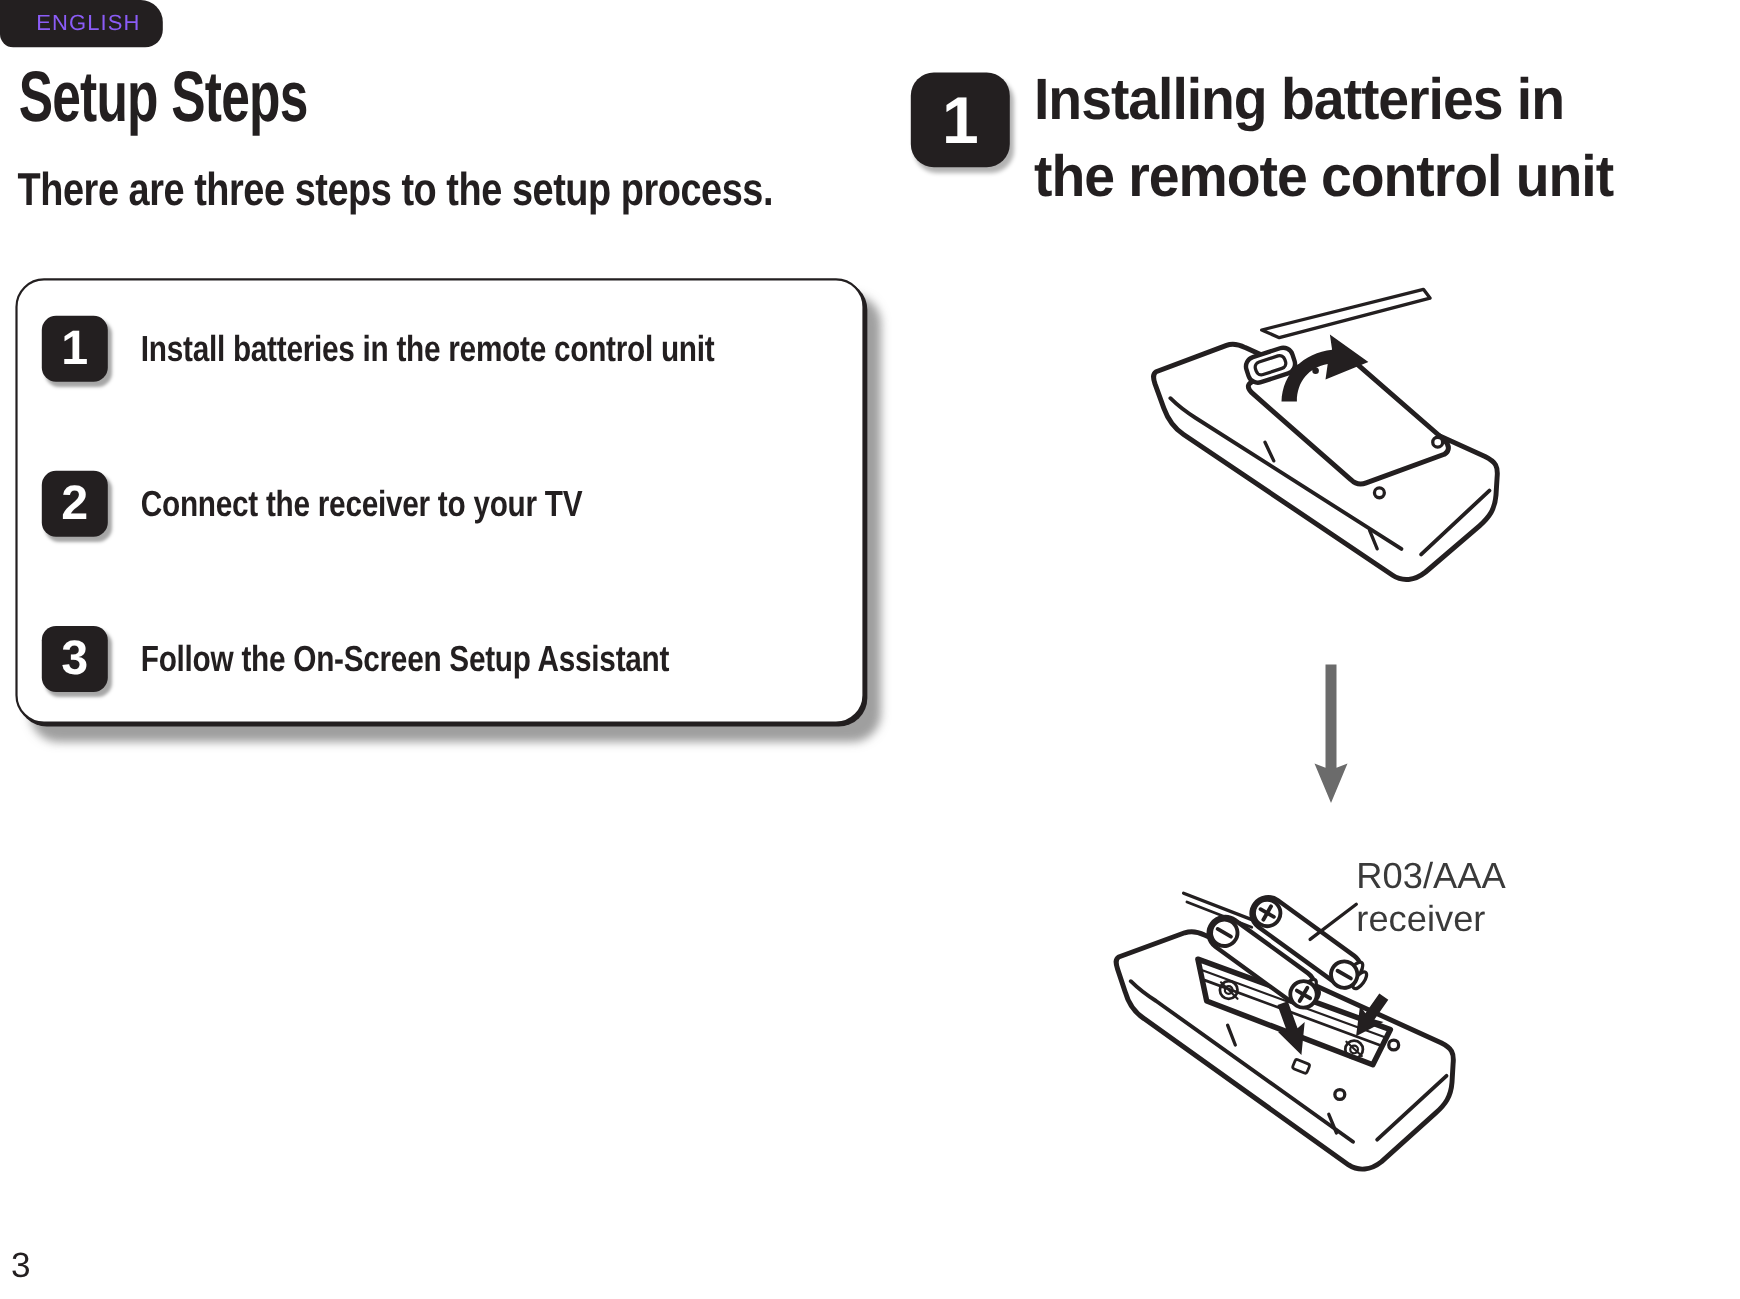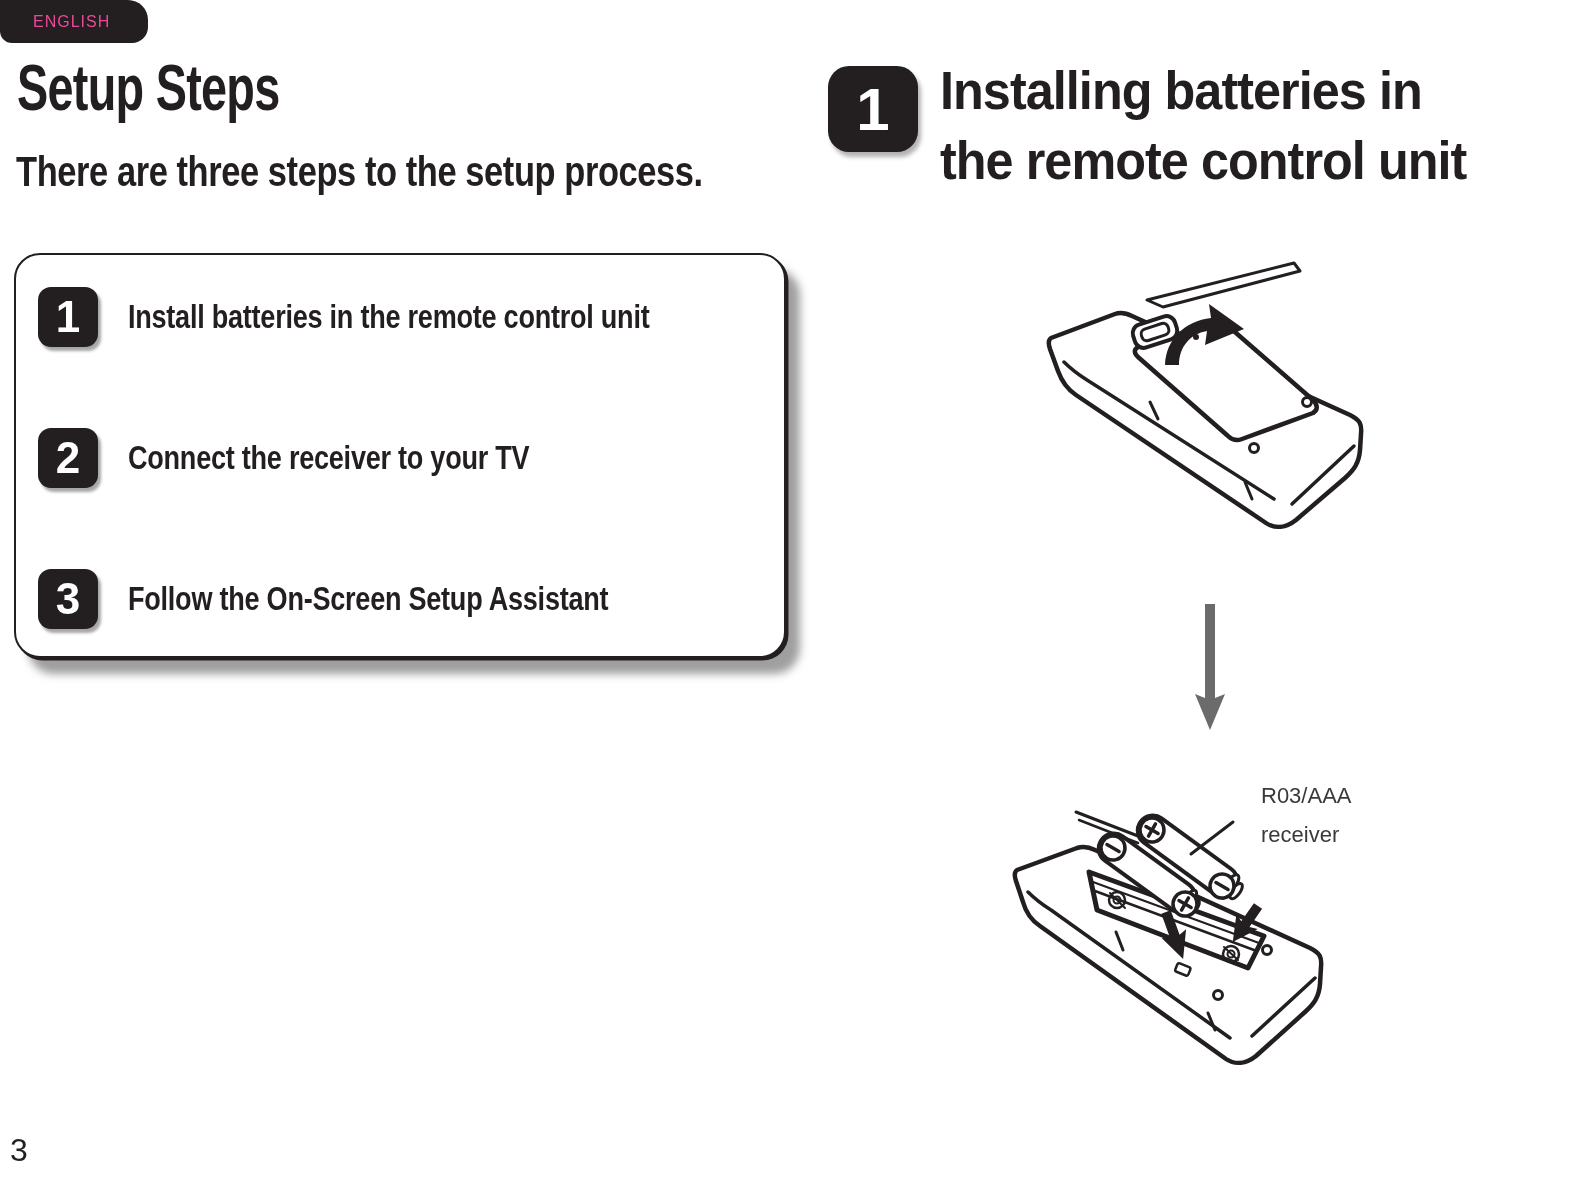--- a/index.html
+++ b/index.html
@@ -13,22 +13,22 @@
     color: #231f20;
   }
 
   
   .english-tab {
     position: absolute;
     left: 0; top: 0;
     width: 148px; height: 43px;
     background: #231f20;
     border-radius: 0 20px 16px 12px;
-    color: #ec4899;
-    font-size: 16px;
+    color: #8b5cf6;
+    font-size: 20px;
     letter-spacing: 1px;
     line-height: 43px;
     padding-left: 33px;
     box-sizing: border-box;
   }
 
   
   .page-title {
     position: absolute;
     left: 17px; top: 50px;
@@ -118,26 +118,25 @@
   }
 
   
   .illus-top    { position: absolute; left: 1020px; top: 252px; }
   .down-arrow   { position: absolute; left: 1188px; top: 600px; }
   .illus-bottom { position: absolute; left: 980px;  top: 760px; }
 
   .battery-label {
     position: absolute;
     left: 1233px; top: 776px;
-    font-size: 22px;
+    font-size: 33px;
     font-weight: 400;
     color: #3a3a3a;
     line-height: 39px;
     white-space: nowrap;
-    margin-left: 28px;
   }
 
   .page-number {
     position: absolute;
     left: 10px; top: 1132px;
     font-size: 32px;
     font-weight: 400;
   }
 
   svg .ln  { stroke: #231f20; fill: none; stroke-linecap: round; stroke-linejoin: round; }

